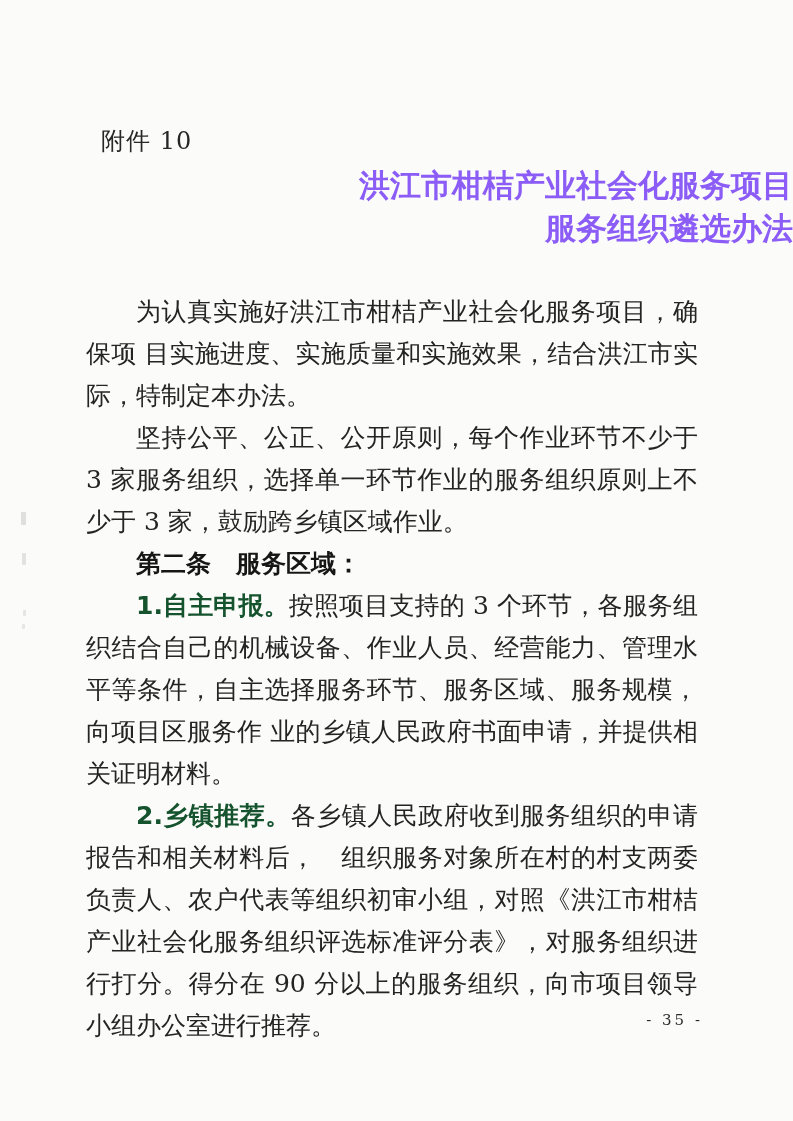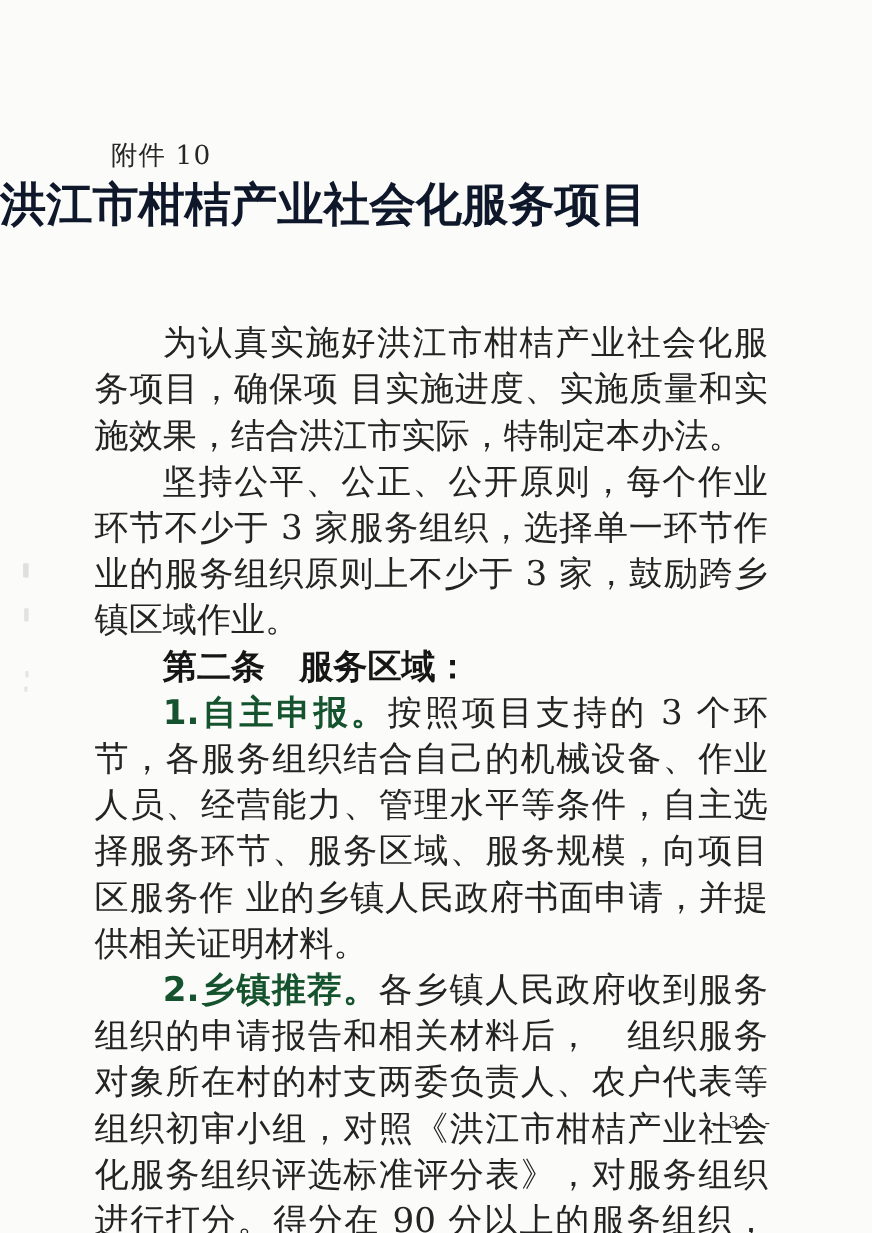--- a/index.html
+++ b/index.html
@@ -29,37 +29,37 @@
     line-height: 30px;
     letter-spacing: 1px;
     color: #272727;
   }
   .doc-title {
     position: absolute;
     left: 0;
     top: 164px;
     width: 100%;
     margin: 0;
-    text-align: left;
-    font-size: 42px;
+    text-align: right;
+    font-size: 31px;
     line-height: 43px;
     font-weight: bold;
     letter-spacing: 0px;
-    color: #0f172a;
+    color: #8b5cf6;
     font-family: "DejaVu Serif", "Liberation Serif", serif;
   }
   .doc-body {
     position: absolute;
     left: 86px;
     top: 291px;
     width: 612px;
   }
   .doc-body p {
     margin: 0;
-    font-size: 31px;
+    font-size: 25px;
     line-height: 42px;
     text-align: justify;
     text-indent: 2em;
     word-break: break-all;
     color: #242424;
   }
   .doc-body p.heading {
     font-family: "DejaVu Sans", "Liberation Sans", sans-serif;
     font-weight: bold;
     text-align: left;
@@ -92,20 +92,21 @@
 </style>
 </head>
 <body>
 
 <div class="page">
 
   <div class="attachment-label">附件 10</div>
 
   <h1 class="doc-title">
     <span>洪江市柑桔产业社会化服务项目</span><br>
+    <span>服务组织遴选办法</span>
   </h1>
 
   <div class="doc-body">
       <p class="body-para">为认真实施好洪江市柑桔产业社会化服务项目，确保项 目实施进度、实施质量和实施效果，结合洪江市实际，特制定本办法。</p>
       <p class="body-para">坚持公平、公正、公开原则，每个作业环节不少于 3 家服务组织，选择单一环节作业的服务组织原则上不少于 3 家，鼓励跨乡镇区域作业。</p>
       <p class="heading">第二条　服务区域：</p>
       <p class="body-para"><b>1.自主申报。</b>按照项目支持的 3 个环节，各服务组织结合自己的机械设备、作业人员、经营能力、管理水平等条件，自主选择服务环节、服务区域、服务规模，向项目区服务作 业的乡镇人民政府书面申请，并提供相关证明材料。</p>
       <p class="body-para"><b>2.乡镇推荐。</b>各乡镇人民政府收到服务组织的申请报告和相关材料后，　组织服务对象所在村的村支两委负责人、农户代表等组织初审小组，对照《洪江市柑桔产业社会化服务组织评选标准评分表》，对服务组织进行打分。得分在 90 分以上的服务组织，向市项目领导小组办公室进行推荐。</p>
     </div>
 

